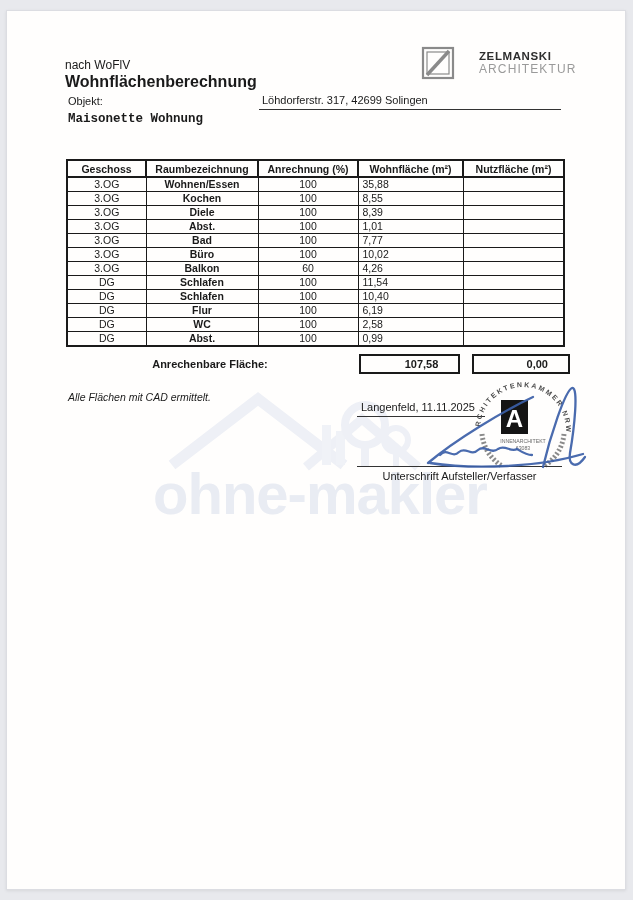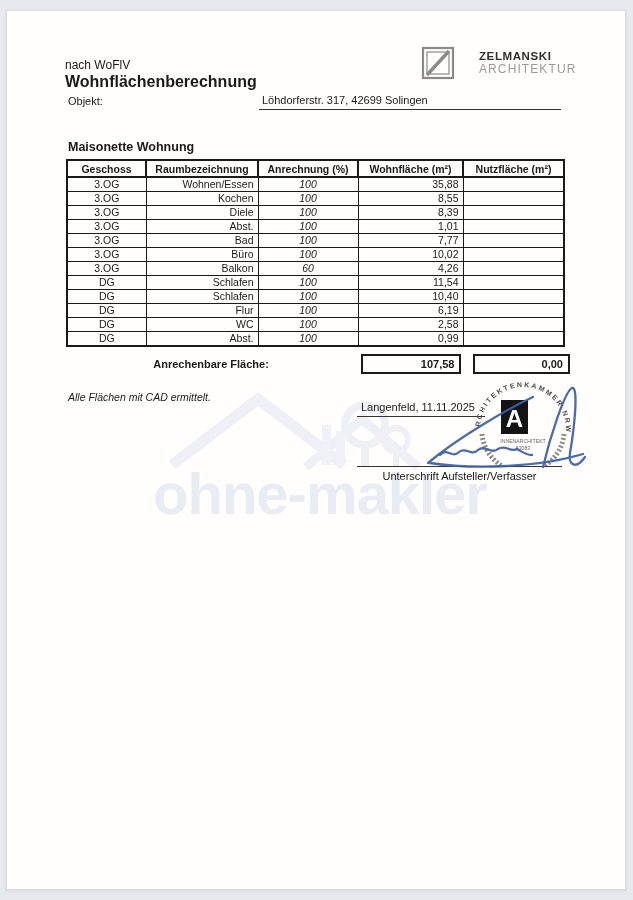--- a/index.html
+++ b/index.html
@@ -13,37 +13,37 @@
 
   .title    { left:65px; top:36px;  font-size:16px; font-weight:bold;margin-top:37px; }
   .subtitle { left:65px; top:58px;  font-size:12px; }
   .logo     { left:420px; top:46px; display:flex; align-items:center; gap:23px; }
   .logo-text .l1 { font-size:11.5px; font-weight:bold; color:#2e2e2e; letter-spacing:.6px; }
   .logo-text .l2 { font-size:12px; color:#9a9a9a; letter-spacing:1.1px; }
 
   .obj-label { left:68px; top:95px; font-size:11px; }
   .obj-value { left:259px; top:94px; width:302px; font-size:11px;
                border-bottom:1.5px solid #333; padding:0 0 3px 3px; }
-  .section-title { left:68px; top:140px; font-size:12.5px; font-weight:bold; }
+  .section-title { left:68px; top:112px; font-size:12.5px; font-weight:bold;font-family:Liberation Mono, monospace; }
 
   .tablewrap { left:66px; top:159px; width:497px; }
   table { border-collapse:collapse; width:497px; table-layout:fixed; }
   th { border:2px solid #1a1a1a; font-size:10.5px; font-weight:bold; height:17px; padding:0 2px; text-align:center; }
   td { border:1px solid #1a1a1a; font-size:10.5px; height:14px; padding:0 4px; line-height:13px; }
   table { border:2px solid #1a1a1a; }
   td.c0 { text-align:center; }
-  td.c1 { text-align:right; }
-  td.c2 { text-align:center; font-style:italic; }
-  td.c3 { text-align:right; }
+  td.c1 { text-align:center;font-weight:bold; }
+  td.c2 { text-align:center; }
+  td.c3 { }
   td.c4 { text-align:left; }
 
   .totalrow { left:73px; top:354px; width:497px; display:flex; align-items:flex-start; height:20px; }
   .totalrow .tlabel { width:291px; text-align:center; font-weight:bold; font-size:11px; line-height:20px; }
   .totalrow .tbox   { border:2px solid #1a1a1a; font-weight:bold; font-size:11px;
-                      text-align:right; padding:0 5px; line-height:16px;margin-left:12px; }
+                      text-align:right; padding:0 20px; line-height:16px;margin-left:12px; }
   .totalrow .b1 { width:105px; }
   .totalrow .b2 { width:101px; }
 
   .footnote { left:68px; top:391px; font-size:10.5px; font-style:italic; }
 
   .dateblock { left:357px; top:401px; width:128px; font-size:11px;
                border-bottom:1.5px solid #333; padding:0 0 3px 4px; }
   .sigline   { left:357px; top:466px; width:205px; border-top:1.5px solid #333; }
   .sigcaption{ left:357px; top:470px; width:205px; font-size:11px; text-align:center; }
 

